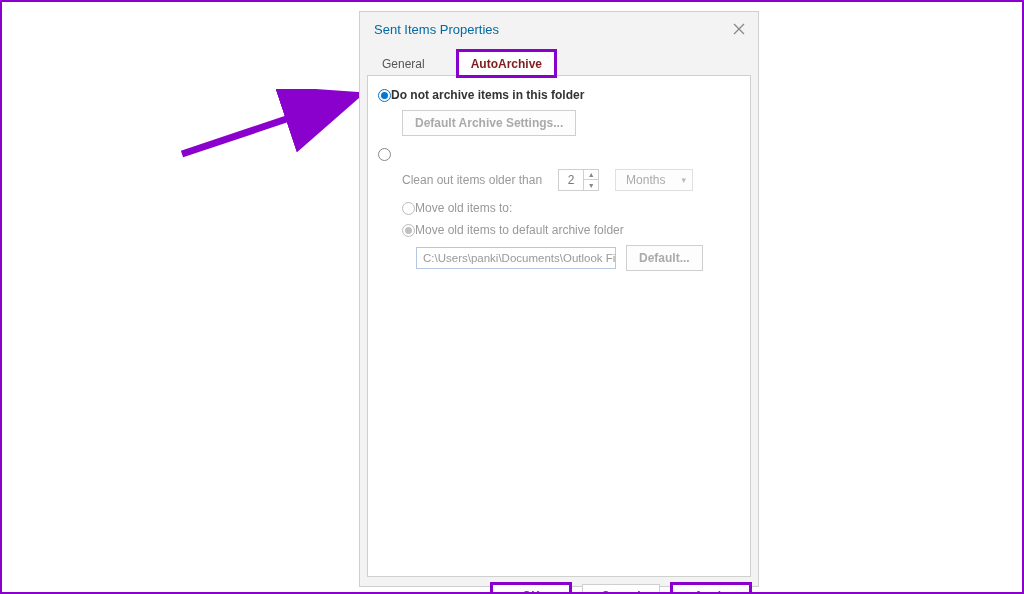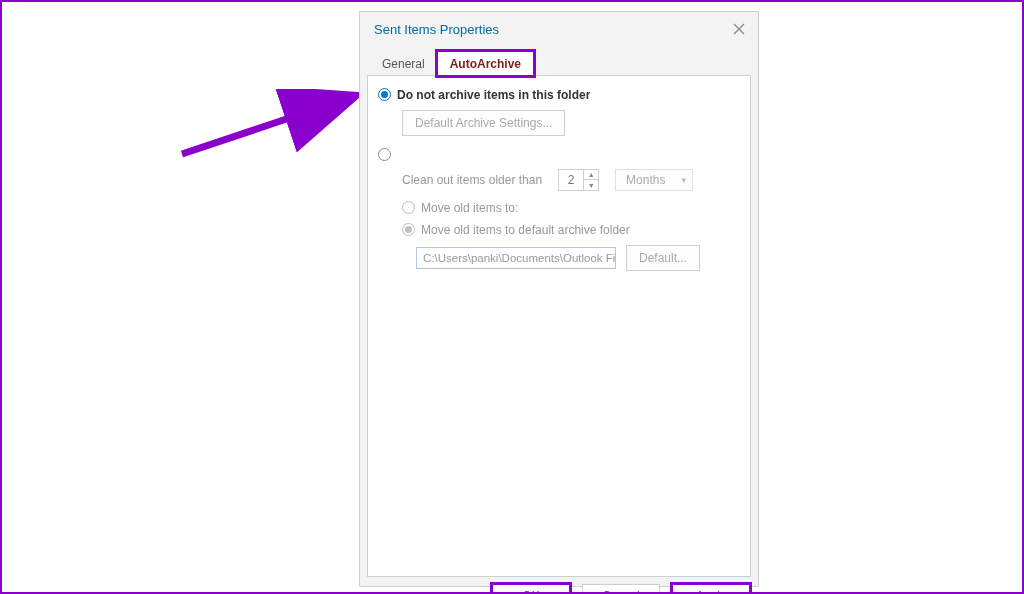--- a/index.html
+++ b/index.html
@@ -42,20 +42,21 @@
       color: #888;
       cursor: pointer;
       font-size: 14px;
     }
     .tabs {
       display: flex;
       align-items: flex-end;
       padding-left: 10px;
       position: relative;
       height: 28px;
+      gap: 21px;
     }
     .tab {
       padding: 5px 12px 5px 12px;
       font-size: 12px;
       color: #555;
       cursor: pointer;
       position: relative;
     }
     .tab.inactive {
       background: #f3f3f3;
@@ -76,22 +77,22 @@
       background: #fff;
       border: 1px solid #cfcfcf;
       margin: 0 7px 7px 7px;
       height: 502px;
       padding: 12px 10px;
       position: relative;
       margin-top: -1px;
     }
     .radio-row {
       display: flex;
+      align-items: center;
       margin-bottom: 8px;
-      gap: 6px;
     }
     .radio {
       width: 13px;
       height: 13px;
       border: 1px solid #888;
       border-radius: 50%;
       display: inline-flex;
       align-items: center;
       justify-content: center;
       flex-shrink: 0;
@@ -129,20 +130,21 @@
     .indent-2 {
       margin-left: 38px;
     }
     .btn {
       padding: 5px 12px;
       border: 1px solid #cfcfcf;
       background: #fdfdfd;
       font-size: 12px;
       color: #555;
       cursor: pointer;
+      font-weight: bold;
     }
     .btn.disabled {
       color: #aaa;
       cursor: default;
     }
     .number-row {
       display: flex;
       align-items: center;
       gap: 16px;
       margin-bottom: 10px;

